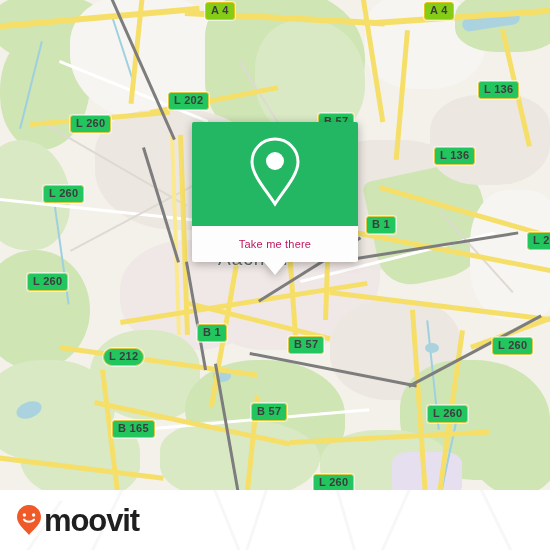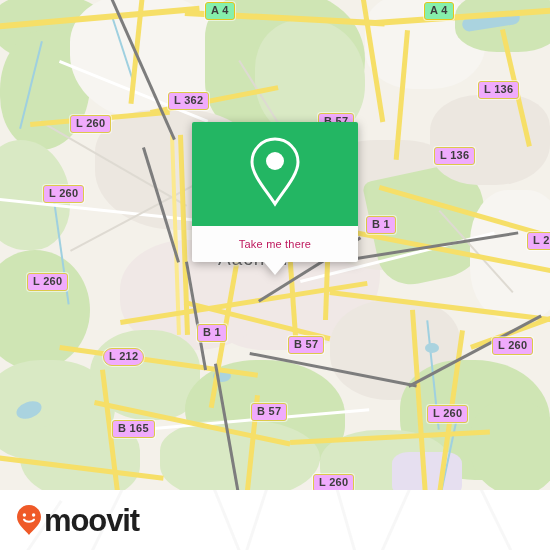--- a/index.html
+++ b/index.html
@@ -28,32 +28,32 @@
   
   .road{position:absolute;background:#f6df68;transform-origin:0 0;}
   .road-mi{position:absolute;background:#fbe98f;transform-origin:0 0;}
   .road-w{position:absolute;background:#ffffff;transform-origin:0 0;}
   .road-g{position:absolute;background:#dedad2;transform-origin:0 0;}
   .rail{position:absolute;background:#7d7d7d;transform-origin:0 0;}
 
   
   .shield{
     position:absolute;
-    background:#f0abfc;
+    background:#22c55e;
     border:1px solid #ddc94a;
     border-radius:3px;
     color:#3d3d3d;
     font-size:11px;font-weight:bold;
     padding:1px 5px 2px 5px;
     line-height:13px;
     white-space:nowrap;
     letter-spacing:.3px;
     box-shadow:0 0 0 1px rgba(255,255,255,.55);
   }
-  .shield.hl{background:#86efac;border-color:#e3c61d;}
+  .shield.hl{background:#84cc16;border-color:#e3c61d;}
 
   .placename{
     position:absolute;
     color:#6b6b6b;
     font-size:19px;
     font-weight:normal;
     letter-spacing:1px;
     text-shadow:0 0 3px #fff,0 0 3px #fff,0 0 3px #fff;
     white-space:nowrap;
   }
@@ -211,21 +211,21 @@
     <div class="rail" style="left:250px;top:352px;width:170px;height:3px;transform:rotate(11deg);"></div>
     <div class="rail" style="left:408px;top:385px;width:150px;height:3px;transform:rotate(-28deg);"></div>
     <div class="rail" style="left:258px;top:300px;width:120px;height:3px;transform:rotate(-32deg);"></div>
     <div class="rail" style="left:350px;top:258px;width:170px;height:3px;transform:rotate(-9deg);"></div>
 
     <div class="placename" style="left:218px;top:248px;">Aachen</div>
 
     <div id="shield-layer">
         <div class="shield hl" style="left: 205px; top: 2px;">A 4</div>
         <div class="shield hl" style="left: 424px; top: 2px;">A 4</div>
-        <div class="shield" style="left: 168px; top: 92px;">L 362</div>
+        <div class="shield" style="left: 168px; top: 92px;">L 202</div>
         <div class="shield" style="left: 70px; top: 115px;">L 260</div>
         <div class="shield" style="left: 318px; top: 113px;">B 57</div>
         <div class="shield" style="left: 478px; top: 81px;">L 136</div>
         <div class="shield" style="left: 434px; top: 147px;">L 136</div>
         <div class="shield" style="left: 43px; top: 185px;">L 260</div>
         <div class="shield" style="left: 366px; top: 216px;">B 1</div>
         <div class="shield" style="left: 527px; top: 232px;">L 2</div>
         <div class="shield" style="left: 27px; top: 273px;">L 260</div>
         <div class="shield" style="left: 197px; top: 324px;">B 1</div>
         <div class="shield" style="left: 288px; top: 336px;">B 57</div>

